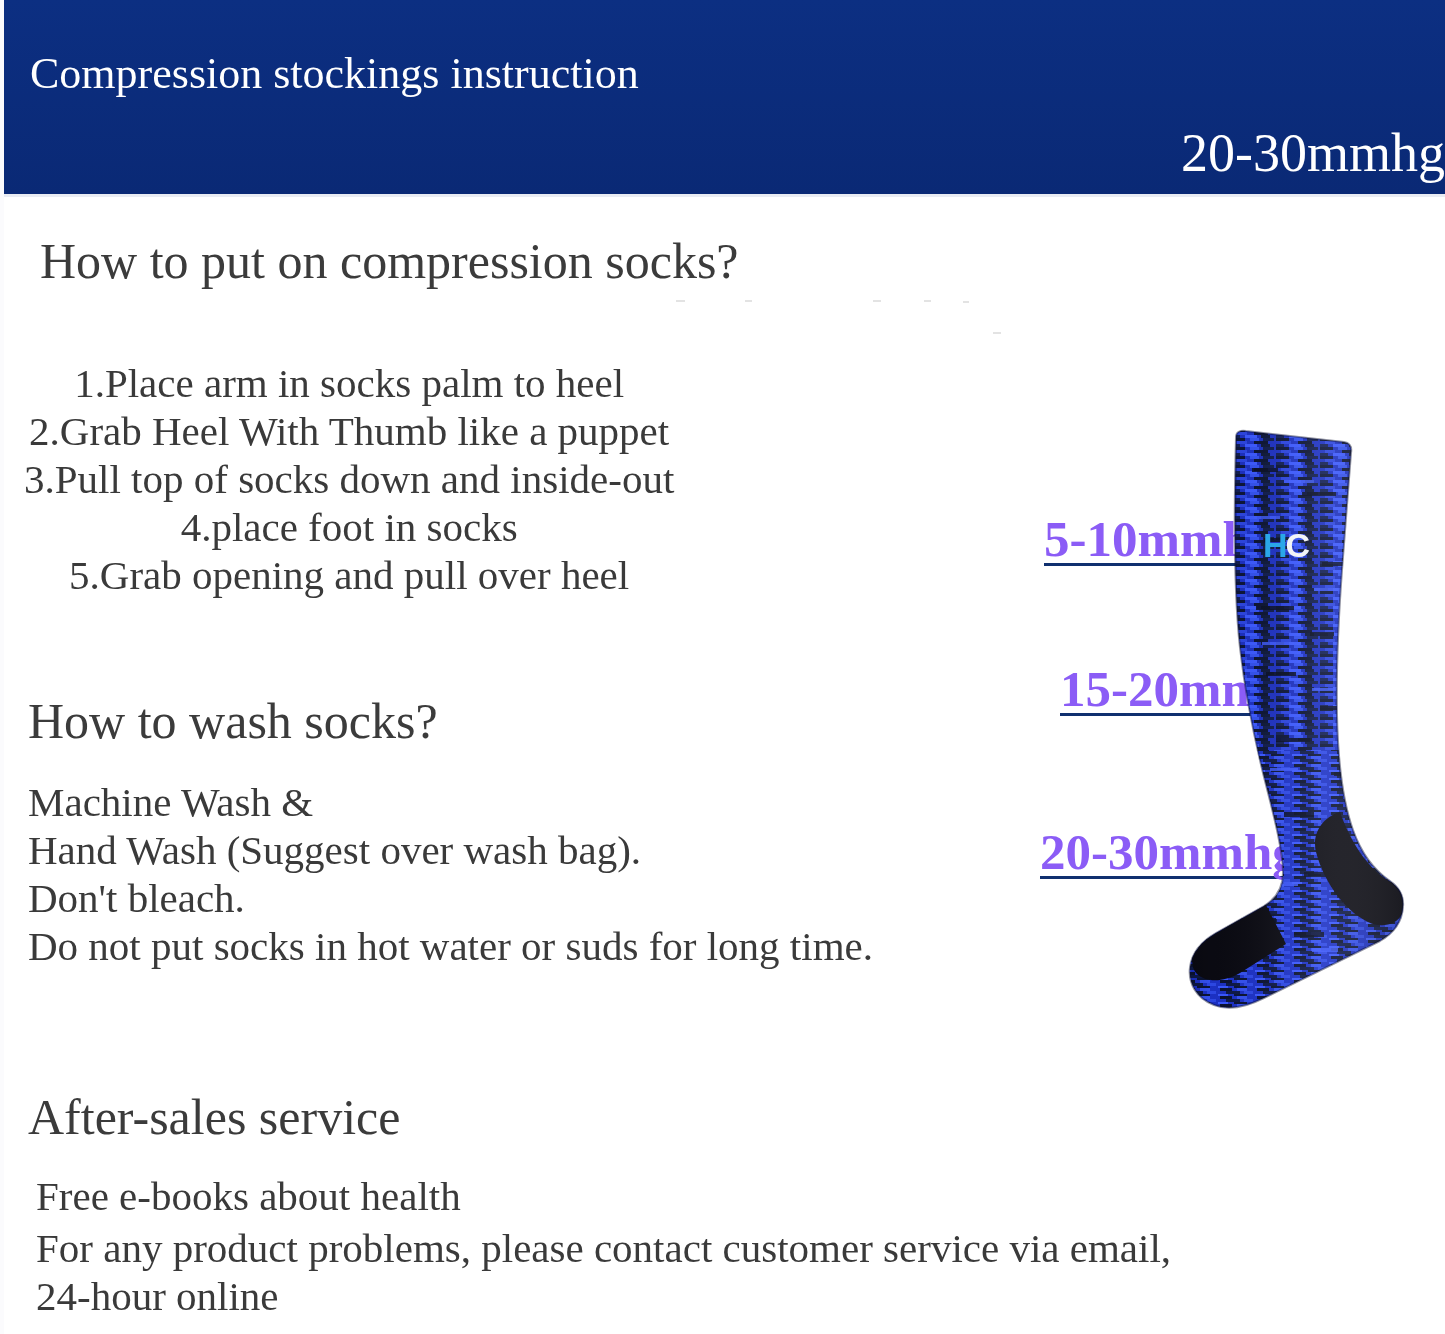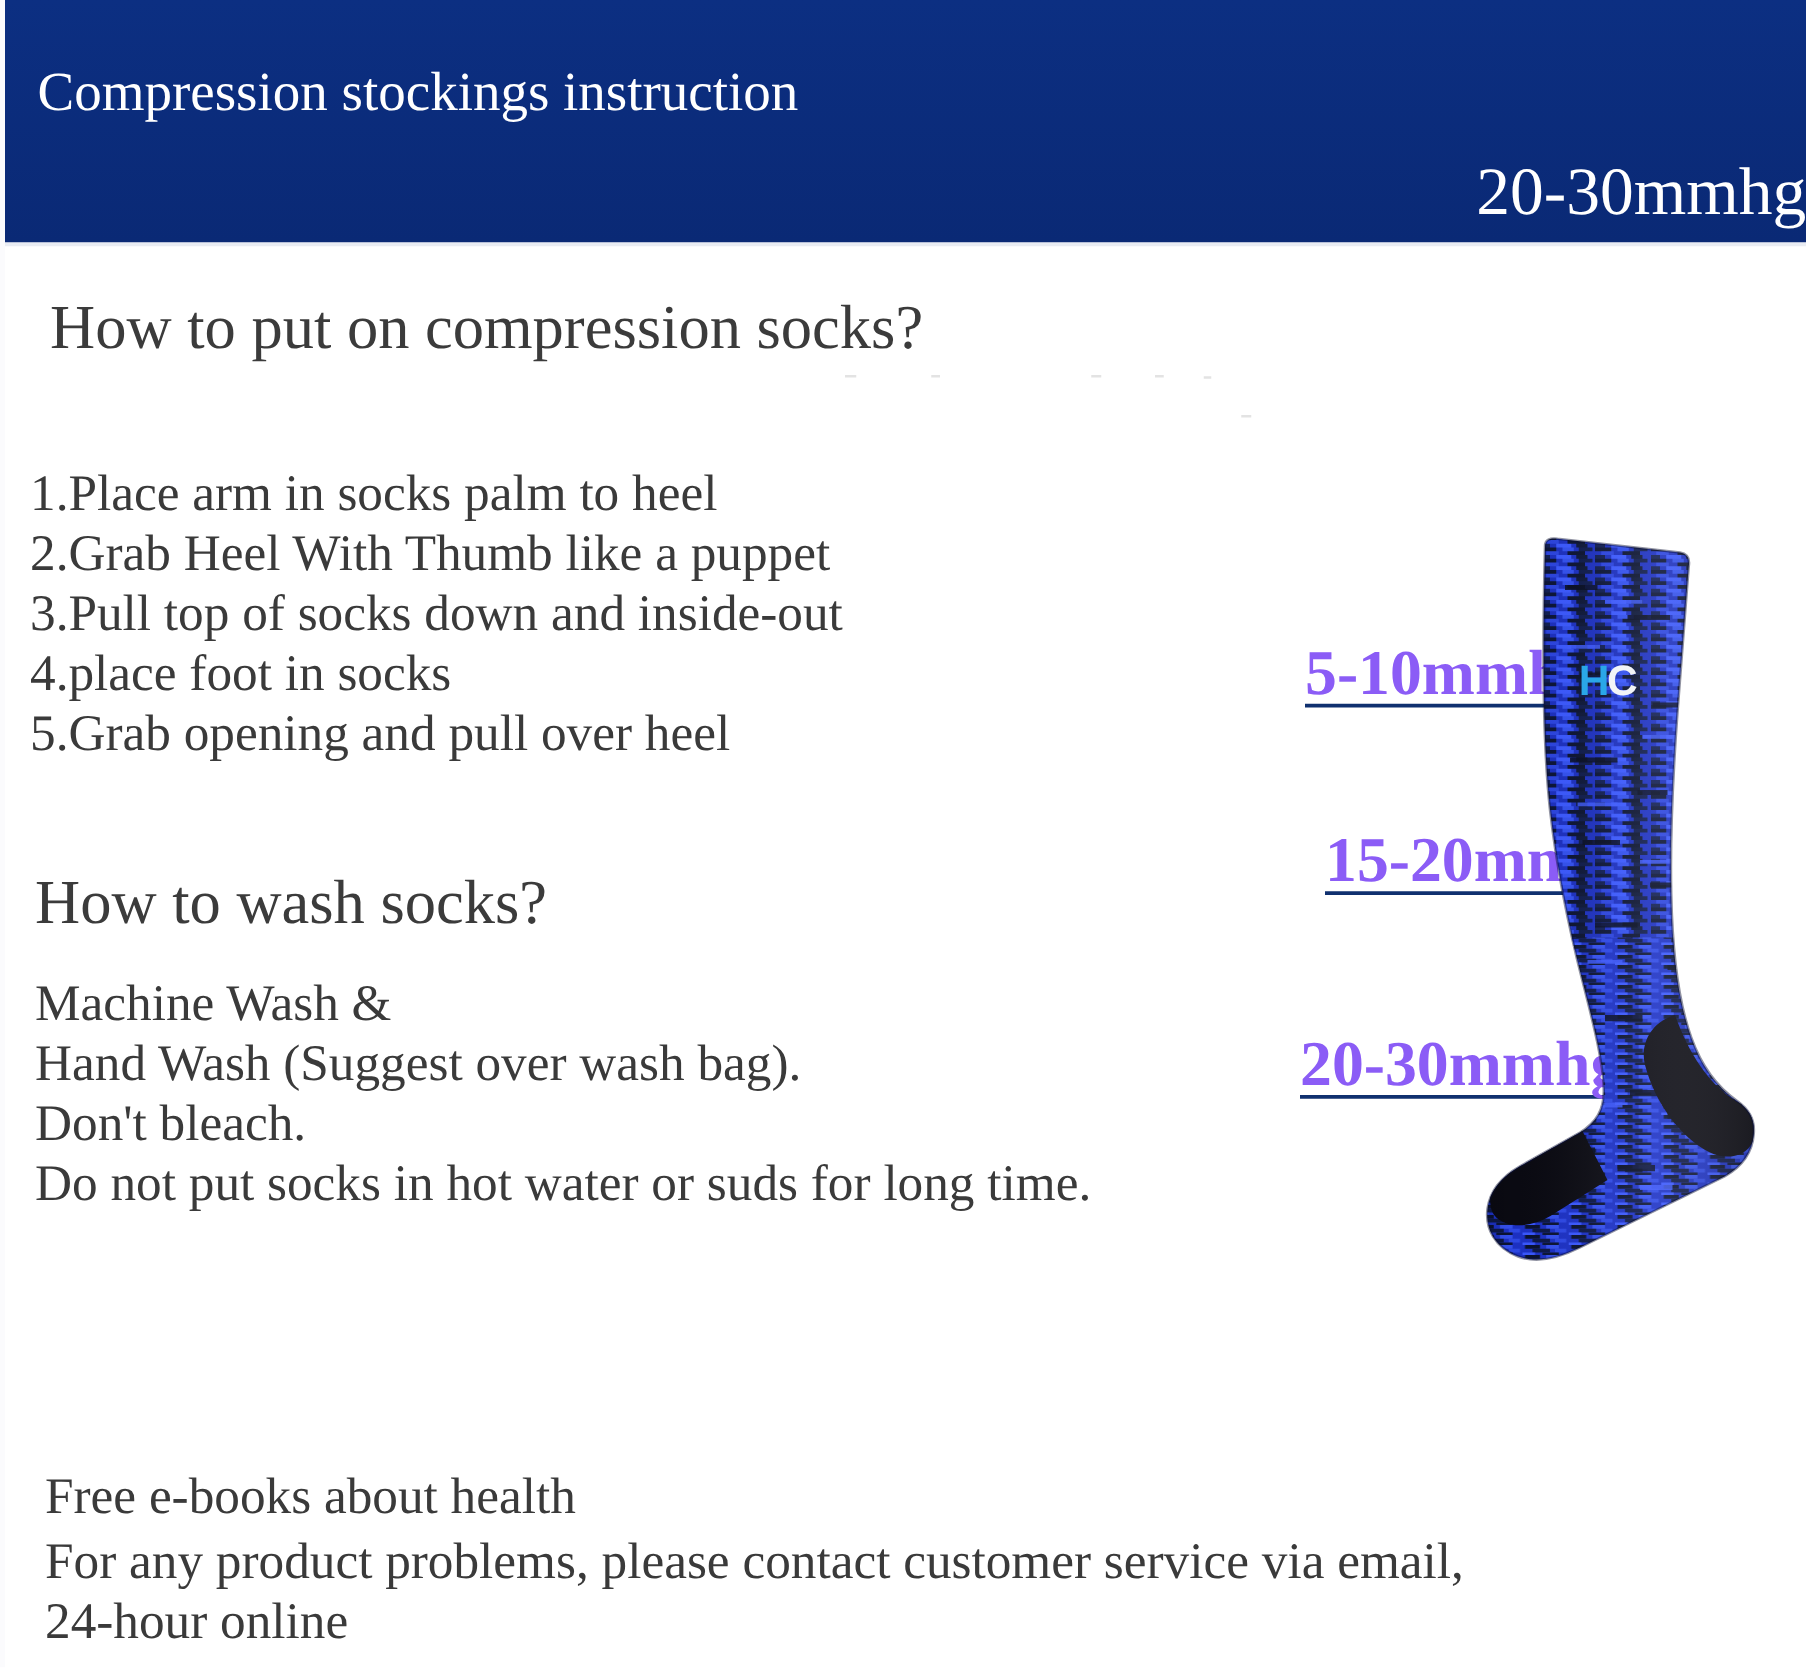--- a/index.html
+++ b/index.html
@@ -76,21 +76,21 @@
     line-height: 48px;
     white-space: nowrap;
     font-weight: 400;
   }
 
   #h-puton   { left: 24px; top: 232px; margin-left: 12px; }
   #h-wash    { left: 24px; top: 692px; }
   #h-service { left: 24px; top: 1088px; }
 
   .steps { position: absolute; left: 20px; top: 355px; }
-  .steps .body-line { position: relative; left: 0; top: 15px; display: block; }
+  .steps .body-line { position: relative; left: 0; top: 4px; display: block; text-align: center; }
 
   .wash { position: absolute; left: 24px; top: 778px; }
   .wash .body-line { position: relative; left: 0; top: 0; display: block; }
 
   .service { position: absolute; left: 32px; top: 1172px; }
   .service .body-line { position: relative; left: 0; top: 0; display: block; }
   .service .gap { margin-top: 4px; }
 
   
   .mmhg-label {
@@ -160,20 +160,21 @@
 
   <div class="section-heading" id="h-wash">How to wash socks?</div>
 
   <div class="wash">
     <div class="body-line">Machine Wash &amp;</div>
     <div class="body-line">Hand Wash (Suggest over wash bag).</div>
     <div class="body-line">Don't bleach.</div>
     <div class="body-line">Do not put socks in hot water or suds for long time.</div>
   </div>
 
+  <div class="section-heading" id="h-service">After-sales service</div>
 
   <div class="service">
     <div class="body-line">Free e-books about health</div>
     <div class="body-line gap">For any product problems, please contact customer service via email,</div>
     <div class="body-line">24-hour online</div>
   </div>
 
   <div class="mmhg-label" id="mmhg-1">5-10mmhg</div>
   <div class="mmhg-label" id="mmhg-2">15-20mmhg</div>
   <div class="mmhg-label" id="mmhg-3">20-30mmhg</div>

